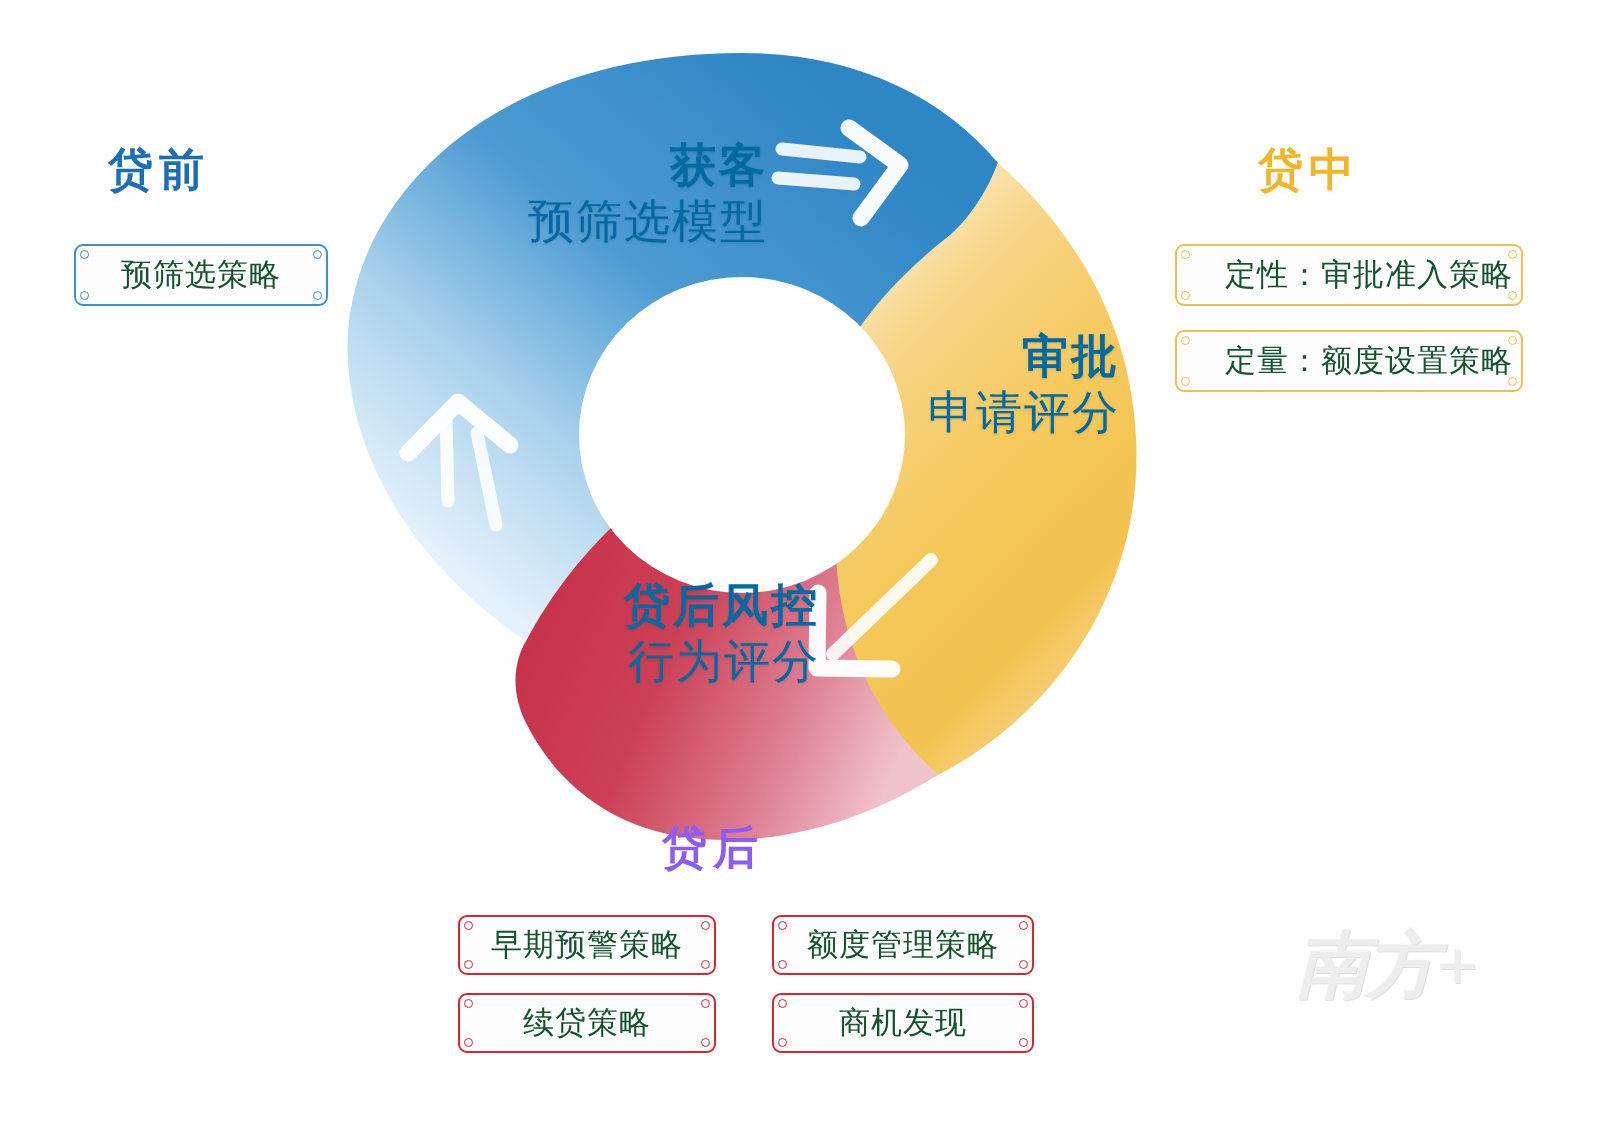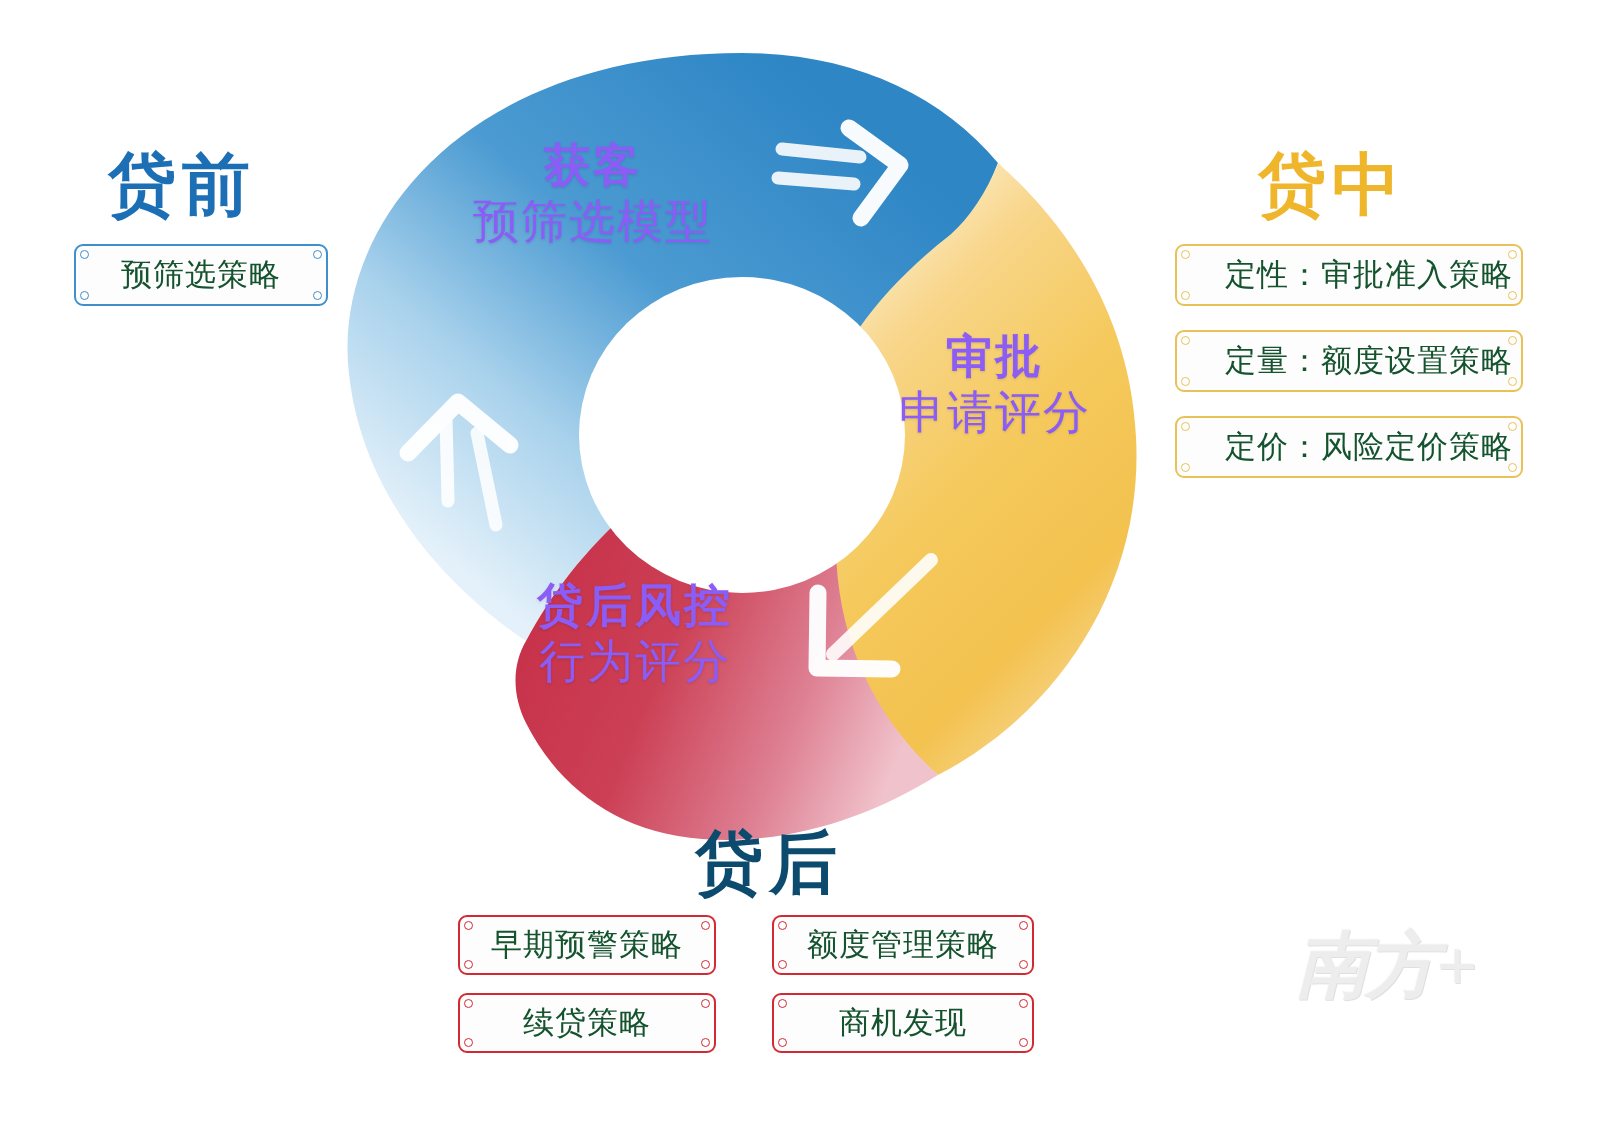--- a/index.html
+++ b/index.html
@@ -28,22 +28,22 @@
     left: 330px;
     top: 45px;
     width: 830px;
     height: 810px;
   }
   .donut-svg { display: block; width: 830px; height: 810px; }
 
   
   .seg-caption {
     position: absolute;
-    text-align: center;
-    color: #8b5cf6;
+    text-align: right;
+    color: #0369a1;
     text-shadow: 0 1px 3px rgba(0,0,0,0.13);
     pointer-events: none;
   }
   .seg-title {
     font-size: 46px;
     font-weight: bold;
     letter-spacing: 3px;
     line-height: 1.12;
     white-space: nowrap;
   }
@@ -55,28 +55,28 @@
     white-space: nowrap;
   }
 
   #cap-acq  { left: 418px; top: 140px; width: 350px; }
   #cap-app  { left: 870px; top: 331px; width: 250px; }
   #cap-post { left: 450px; top: 580px; width: 370px; }
 
   
   .group-heading {
     position: absolute;
-    font-size: 68px;
+    font-size: 45px;
     font-weight: bold;
     letter-spacing: 6px;
     white-space: nowrap;
   }
   #heading-pre  { left: 108px;  top: 140px; color: #1C6FB5; }
   #heading-mid  { left: 1258px; top: 140px; color: #EFB62C; }
-  #heading-post { left: 695px;  top: 818px; color: #0c4a6e; }
+  #heading-post { left: 662px;  top: 818px; color: #8b5cf6; }
 
   
   .pill {
     position: absolute;
     box-sizing: border-box;
     border-radius: 9px;
     border: 2px solid #999;
     background: #fdfdfd;
     display: flex;
     align-items: center;
@@ -257,27 +257,20 @@
     <span class="dot br"></span>
     <span>定性：审批准入策略</span>
   </div>
   <div class="pill gold" id="pill-mid-1">
     <span class="dot tl"></span>
     <span class="dot tr"></span>
     <span class="dot bl"></span>
     <span class="dot br"></span>
     <span>定量：额度设置策略</span>
   </div>
-  <div class="pill gold" id="pill-mid-2">
-    <span class="dot tl"></span>
-    <span class="dot tr"></span>
-    <span class="dot bl"></span>
-    <span class="dot br"></span>
-    <span>定价：风险定价策略</span>
-  </div>
 
   <div class="group-heading" id="heading-post">贷后</div>
 
   <div class="pill red" id="pill-post-0">
     <span class="dot tl"></span>
     <span class="dot tr"></span>
     <span class="dot bl"></span>
     <span class="dot br"></span>
     <span>早期预警策略</span>
   </div>

